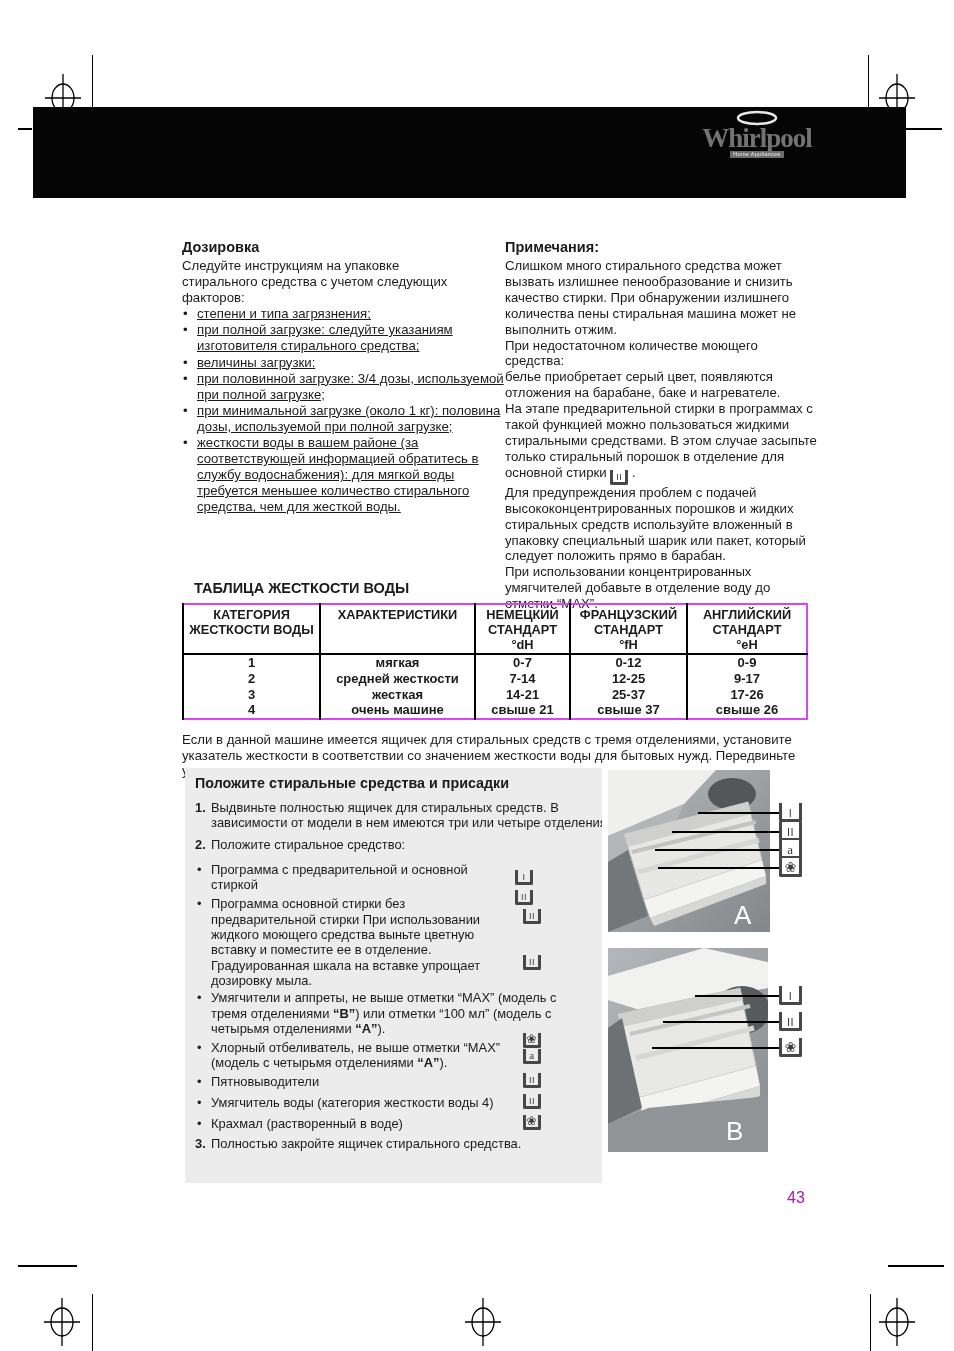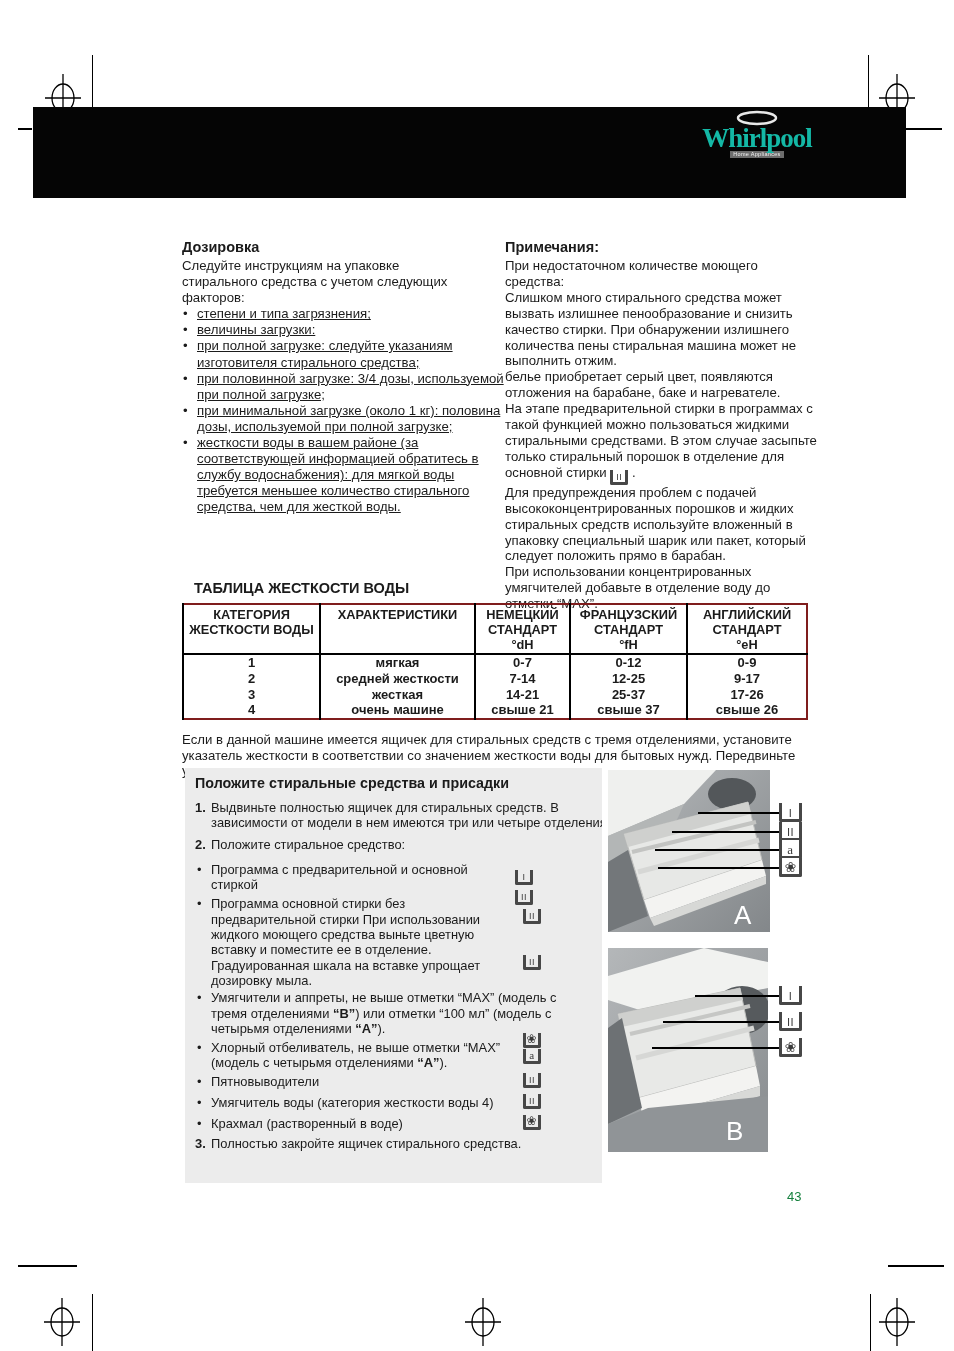--- a/index.html
+++ b/index.html
@@ -6,21 +6,21 @@
   .page{position:relative;width:954px;height:1351px;background:#ffffff;overflow:hidden;
         font-family:"Liberation Sans",sans-serif;color:#1b1b1b;}
   
   .regmark{position:absolute;width:36px;height:48px;}
   .cropline{position:absolute;background:#000;}
   
   .header-bar{position:absolute;left:33px;top:107px;width:873px;height:91px;background:#050505;}
   .logo{position:absolute;left:659px;top:3px;width:130px;text-align:center;}
   .logo-swoosh{display:block;margin:0 auto;}
   .logo-text{font-family:"Liberation Serif",serif;font-weight:bold;font-size:27px;line-height:24px;
-             color:#14b8a6;letter-spacing:-1px;}
+             color:#737373;letter-spacing:-1px;}
   .logo-tag{margin:1px auto 0;width:54px;height:7px;line-height:7px;background:#6d6d6d;color:#f2f2f2;
             font-size:5.5px;overflow:hidden;letter-spacing:.3px;}
   
   .col{position:absolute;font-size:13.2px;line-height:16.1px;}
   .col-left{left:182px;top:238px;width:322px;}
   .col-right{left:505px;top:238px;width:312px;line-height:15.9px;}
   .col h3{margin:0 0 2px;font-size:14.5px;line-height:18px;}
   .col p{margin:0;}
   .blist{list-style:none;margin:0;padding:0;}
   .blist li{position:relative;padding-left:15px;text-decoration:underline;}
@@ -32,21 +32,21 @@
   .cupg{font-style:normal;font-weight:400;font-size:9px;line-height:10px;color:#3a3a3a;letter-spacing:.5px;}
   .cup-lg{width:23px;height:19px;border-width:3px;background:#fff;}
   .cup-lg .cupg{font-size:11px;line-height:12px;}
   .fl{font-family:"DejaVu Sans",sans-serif;font-size:12px;line-height:11px;}
   .cup-lg .fl{font-size:14px;line-height:13px;}
   .bl{font-family:"Liberation Serif",serif;font-size:11px;line-height:11px;}
   .cup-lg .bl{font-size:13px;line-height:13px;}
   
   .table-title{position:absolute;left:194px;top:580px;font-size:14.5px;font-weight:bold;}
   table.htable{position:absolute;left:182px;top:603px;width:624px;border-collapse:collapse;
-               table-layout:fixed;border:2px solid #7f1d1d;}
+               table-layout:fixed;border:2px solid #d946ef;}
   .htable th,.htable td{border-left:2px solid #000;text-align:center;font-weight:bold;padding:0;}
   .htable thead th{font-size:12.8px;padding:2px 0 1px;border-bottom:2px solid #000;}
   .hl{height:15px;line-height:15px;}
   .htable tbody td{font-size:13px;line-height:15.8px;}
   .footnote{position:absolute;left:182px;top:719px;width:630px;font-size:13.2px;line-height:15.6px;}
   
   .graybox{position:absolute;left:185px;top:768px;width:417px;height:415px;background:#ececec;
            box-sizing:border-box;padding:6px 10px;font-size:12.9px;line-height:15.3px;overflow:hidden;}
   .graybox h4{margin:0 0 8px;font-size:14.3px;line-height:18px;}
   .step{position:relative;padding-left:16px;}
@@ -60,21 +60,21 @@
   .b1{width:280px;margin-bottom:4px;}
   .b2{width:300px;margin-bottom:2px;}
   .b3{width:350px;margin-bottom:4px;}
   .b4{width:340px;margin-bottom:3px;}
   .b5,.b6{margin-bottom:6px;}
   .b7{margin-bottom:4px;}
   
   .fig{position:absolute;}
   .callout-line{position:absolute;height:2px;background:#000;}
   .callout-icon{position:absolute;}
-  .pagenum{position:absolute;left:787px;top:1189px;font-size:13px;color:#15803d;}
+  .pagenum{position:absolute;left:787px;top:1189px;font-size:16px;color:#a21caf;}
 </style>
 </head>
 <body>
 
 <div class="page">
 
   <svg class="regmark" style="left:45px;top:74px" viewBox="0 0 36 48">
       <ellipse cx="18" cy="24" rx="11" ry="14" fill="none" stroke="#000" stroke-width="1.3"></ellipse>
       <line x1="18" y1="0" x2="18" y2="48" stroke="#000" stroke-width="1.3"></line>
       <line x1="0" y1="24" x2="36" y2="24" stroke="#000" stroke-width="1.3"></line>
@@ -117,32 +117,32 @@
       <div class="logo-text">Whirlpool</div>
       <div class="logo-tag">Home Appliances</div>
     </div>
   </header>
 
   <section class="col col-left">
     <h3>Дозировка</h3>
     <p style="width:292px">Следуйте инструкциям на упаковке стирального средства с учетом следующих факторов:</p>
     <ul class="blist">
       <li>степени и типа загрязнения;</li>
+      <li>при полной загрузке: следуйте указаниям изготовителя стирального средства;</li>
       <li>величины загрузки:</li>
-      <li>при полной загрузке: следуйте указаниям изготовителя стирального средства;</li>
       <li>при половинной загрузке: 3/4 дозы, используемой при полной загрузке;</li>
       <li>при минимальной загрузке (около 1 кг): половина дозы, используемой при полной загрузке;</li>
       <li>жесткости воды в вашем районе (за соответствующей информацией обратитесь в службу водоснабжения): для мягкой воды требуется меньшее количество стирального средства, чем для жесткой воды.</li>
     </ul>
   </section>
 
   <section class="col col-right">
     <h3>Примечания:</h3>
+    <p>Слишком много стирального средства может вызвать излишнее пенообразование и снизить качество стирки. При обнаружении излишнего количества пены стиральная машина может не выполнить отжим.</p>
     <p>При недостаточном количестве моющего средства:</p>
-    <p>Слишком много стирального средства может вызвать излишнее пенообразование и снизить качество стирки. При обнаружении излишнего количества пены стиральная машина может не выполнить отжим.</p>
     <p>белье приобретает серый цвет, появляются отложения на барабане, баке и нагревателе.</p>
     <p><span>На этапе предварительной стирки в программах с такой функцией можно пользоваться жидкими стиральными средствами. В этом случае засыпьте только стиральный порошок в отделение для основной стирки </span><span class="cup">
           <i class="cupg">II</i>
         </span><span> .</span></p>
     <p>Для предупреждения проблем с подачей высококонцентрированных порошков и жидких стиральных средств используйте вложенный в упаковку специальный шарик или пакет, который следует положить прямо в барабан.</p>
     <p>При использовании концентрированных умягчителей добавьте в отделение воду до отметки “MAX”.</p>
   </section>
 
   <div class="table-title">ТАБЛИЦА ЖЕСТКОСТИ ВОДЫ</div>
   <table class="htable">

